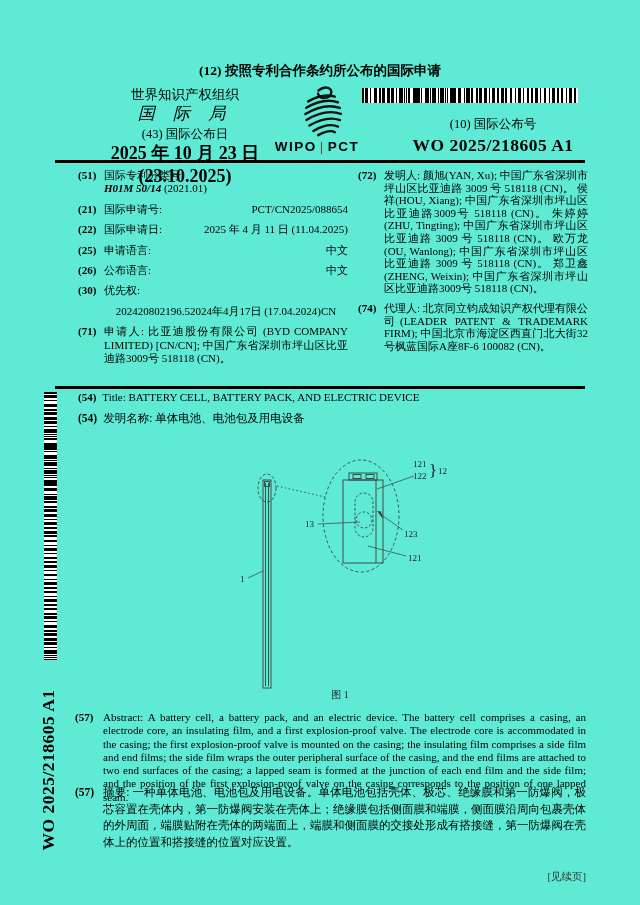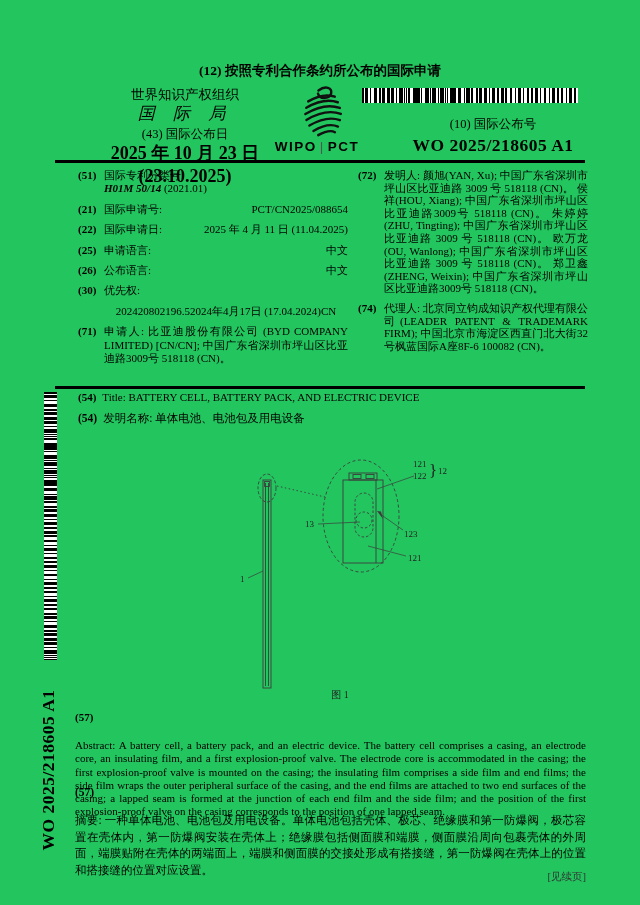--- a/index.html
+++ b/index.html
@@ -1,16 +1,16 @@
 <!DOCTYPE html>
 <html><head>
 <meta charset="utf-8">
 <style>
   html,body{margin:0;padding:0;background:#888;}
-  .page{position:relative;width:640px;height:905px;background:#22c55e;overflow:hidden;
+  .page{position:relative;width:640px;height:905px;background:#5eead4;overflow:hidden;
         font-family:"Liberation Serif","DejaVu Serif",serif;color:#000;}
   .b{font-weight:normal;}
   .bi{font-weight:bold;font-style:italic;}
   .abs{position:absolute;}
   
   .pct-line{top:62px;left:0;width:640px;text-align:center;font-size:13.5px;font-weight:bold;}
   .hdr-left{top:86px;left:85px;width:200px;text-align:center;font-size:13px;line-height:1.28;}
   .hdr-left .org{font-size:13.5px;}
   .hdr-left .bureau{letter-spacing:7px;font-size:17px;font-style:italic;}
   .hdr-left .f43{font-size:12.5px;margin-top:1px;}
@@ -50,21 +50,21 @@
   .barcode-left{top:392px;left:44px;width:13px;height:268px;
     background:
       repeating-linear-gradient(180deg,#000 0 2px,rgba(0,0,0,0) 2px 5px,#000 5px 6px,rgba(0,0,0,0) 6px 13px),
       repeating-linear-gradient(180deg,#000 0 1px,#fff 1px 3px,#000 3px 6px,#fff 6px 8px,#000 8px 9px,#fff 9px 12px,#000 12px 14px,#fff 14px 17px);}
   .vert-pub{top:757px;left:-59px;width:220px;height:26px;transform:rotate(-90deg);
     text-align:center;font-size:17.5px;font-weight:bold;letter-spacing:.5px;}
   
   .figure-box{top:440px;left:220px;width:250px;height:250px;}
   .fig-caption{top:688px;left:295px;width:90px;text-align:center;font-size:10px;color:#222;}
   
-  .abstract{left:75px;width:511px;display:flex;flex-direction:column;}
+  .abstract{left:75px;width:511px;display:flex;}
   .abstract-en{top:711px;font-size:11px;line-height:13.3px;}
   .abstract-zh{top:784px;font-size:11.5px;line-height:16.5px;}
   .abstract .fnum{flex:0 0 28px;}
   .footer-note{top:870px;left:440px;width:146px;text-align:right;font-size:10.5px;color:#333;}
 </style>
 </head>
 <body>
 
 <div class="page">
 

